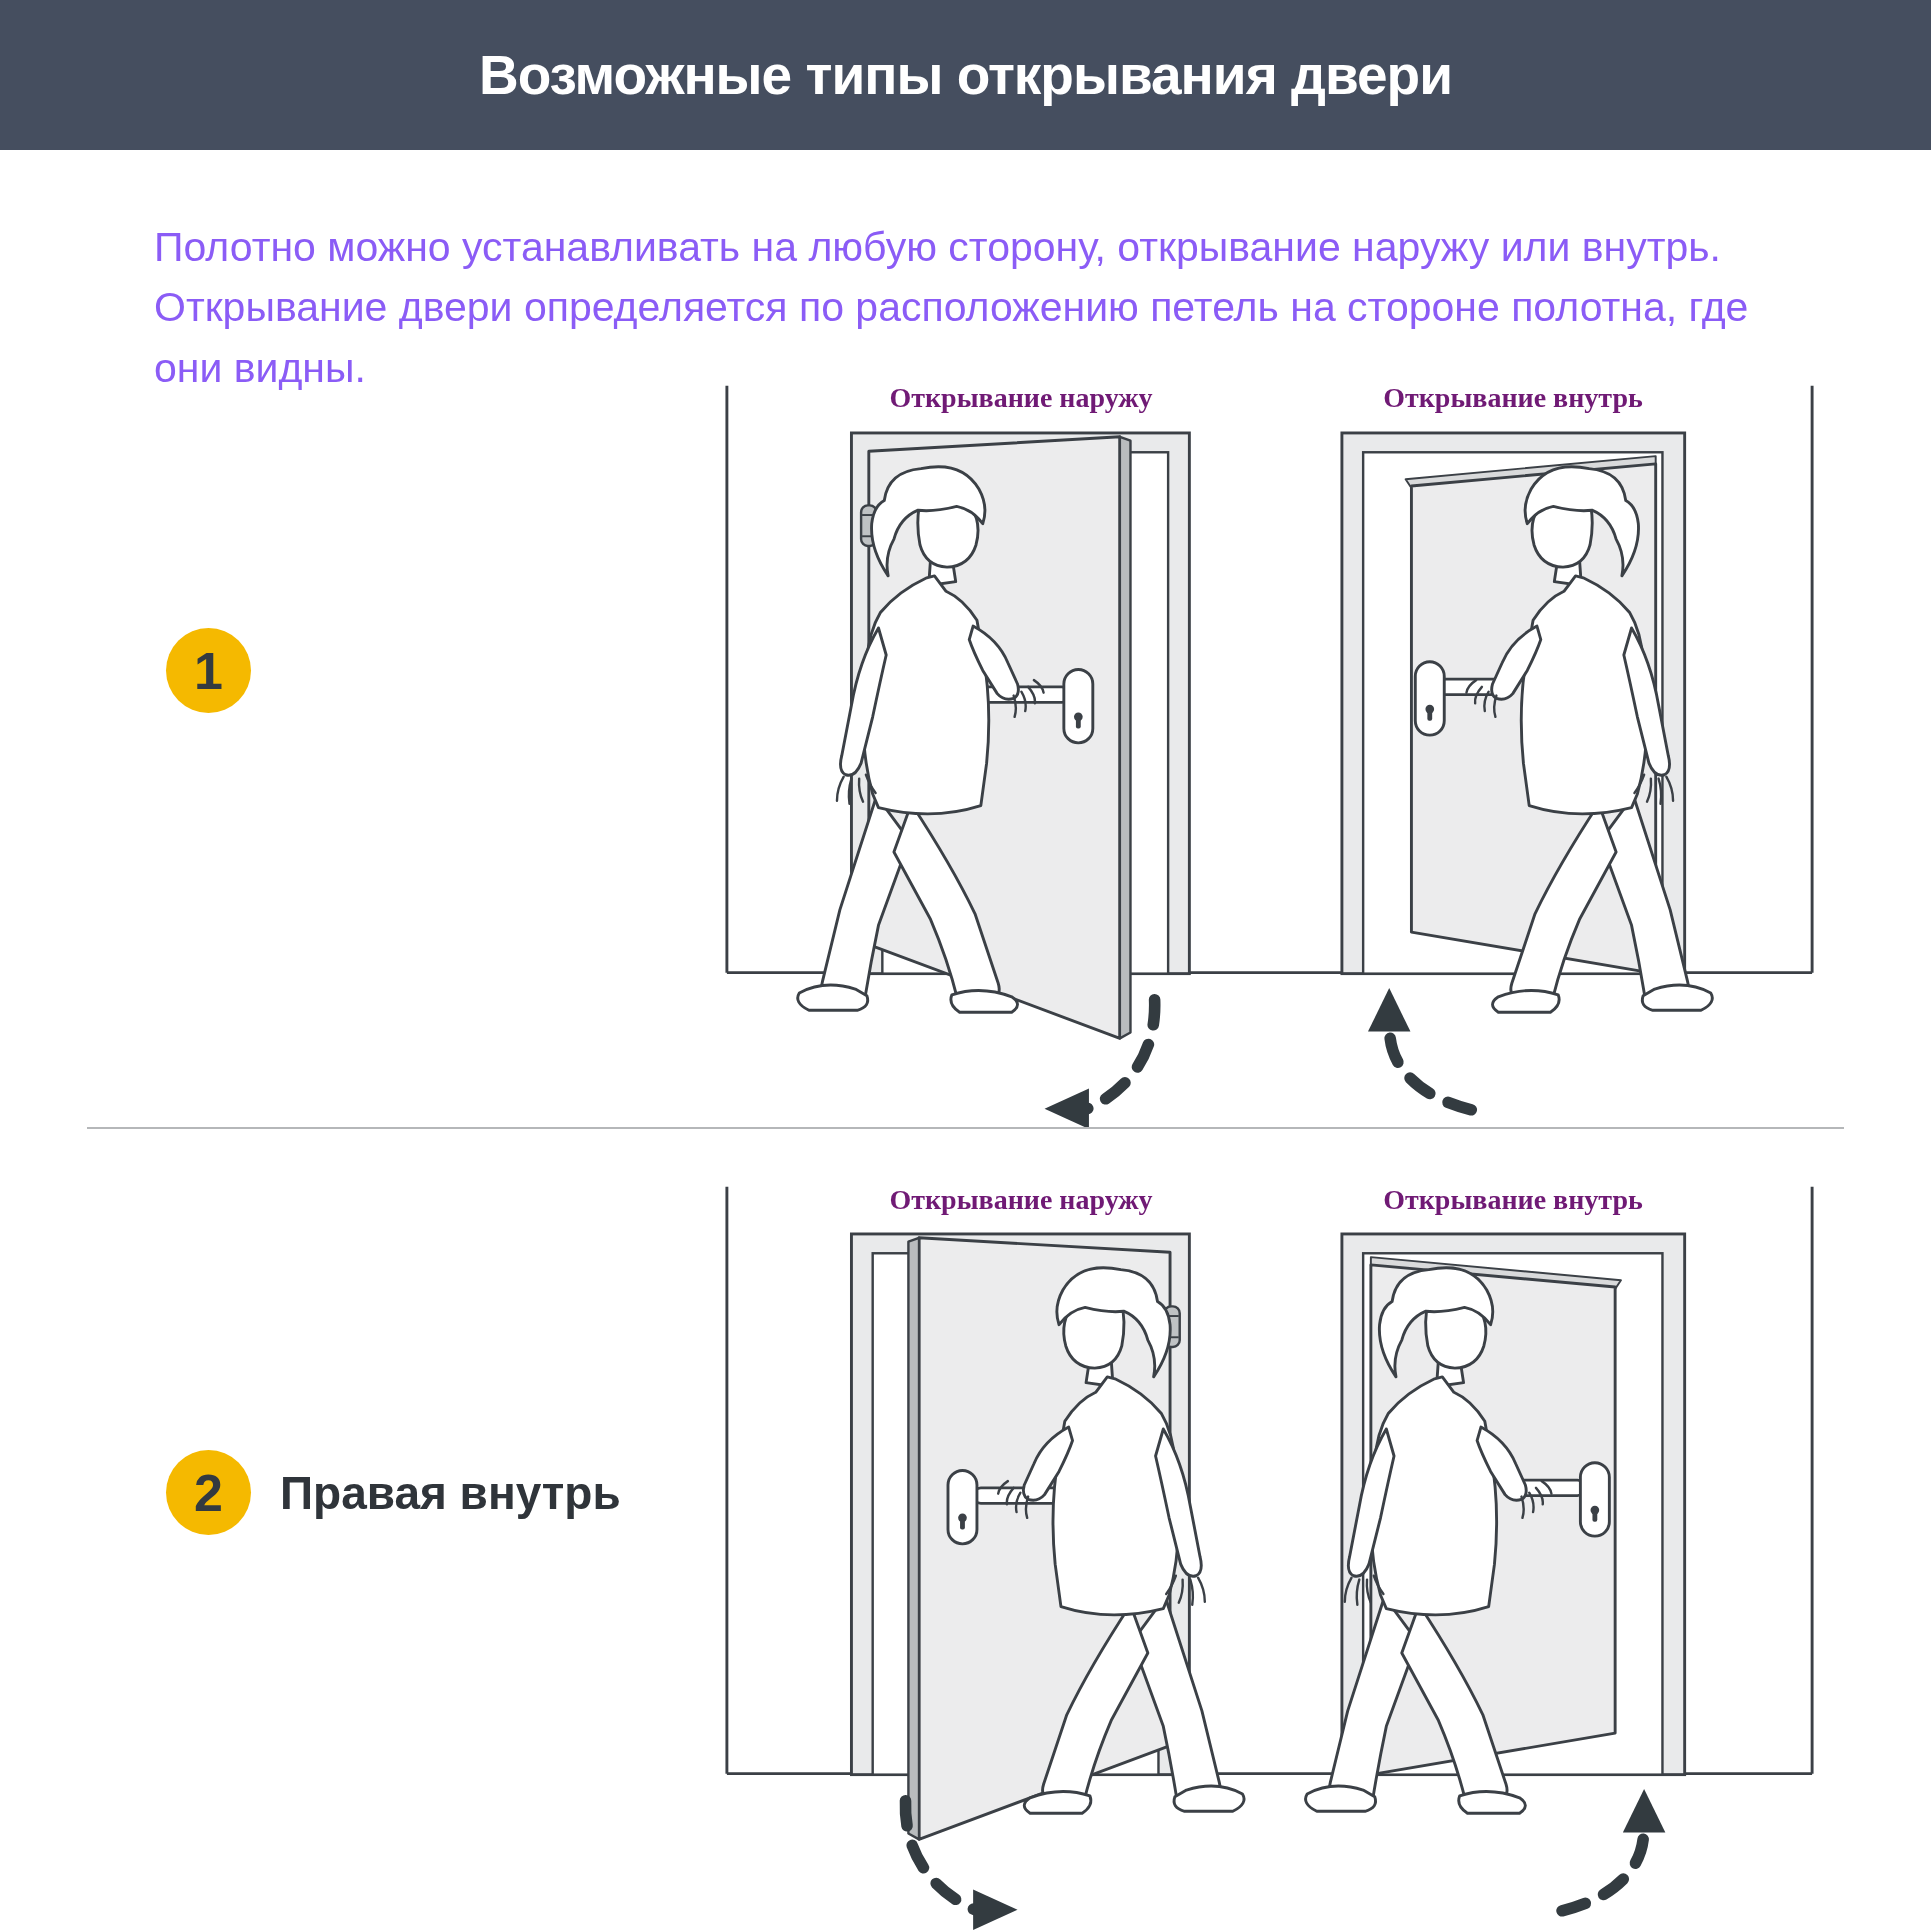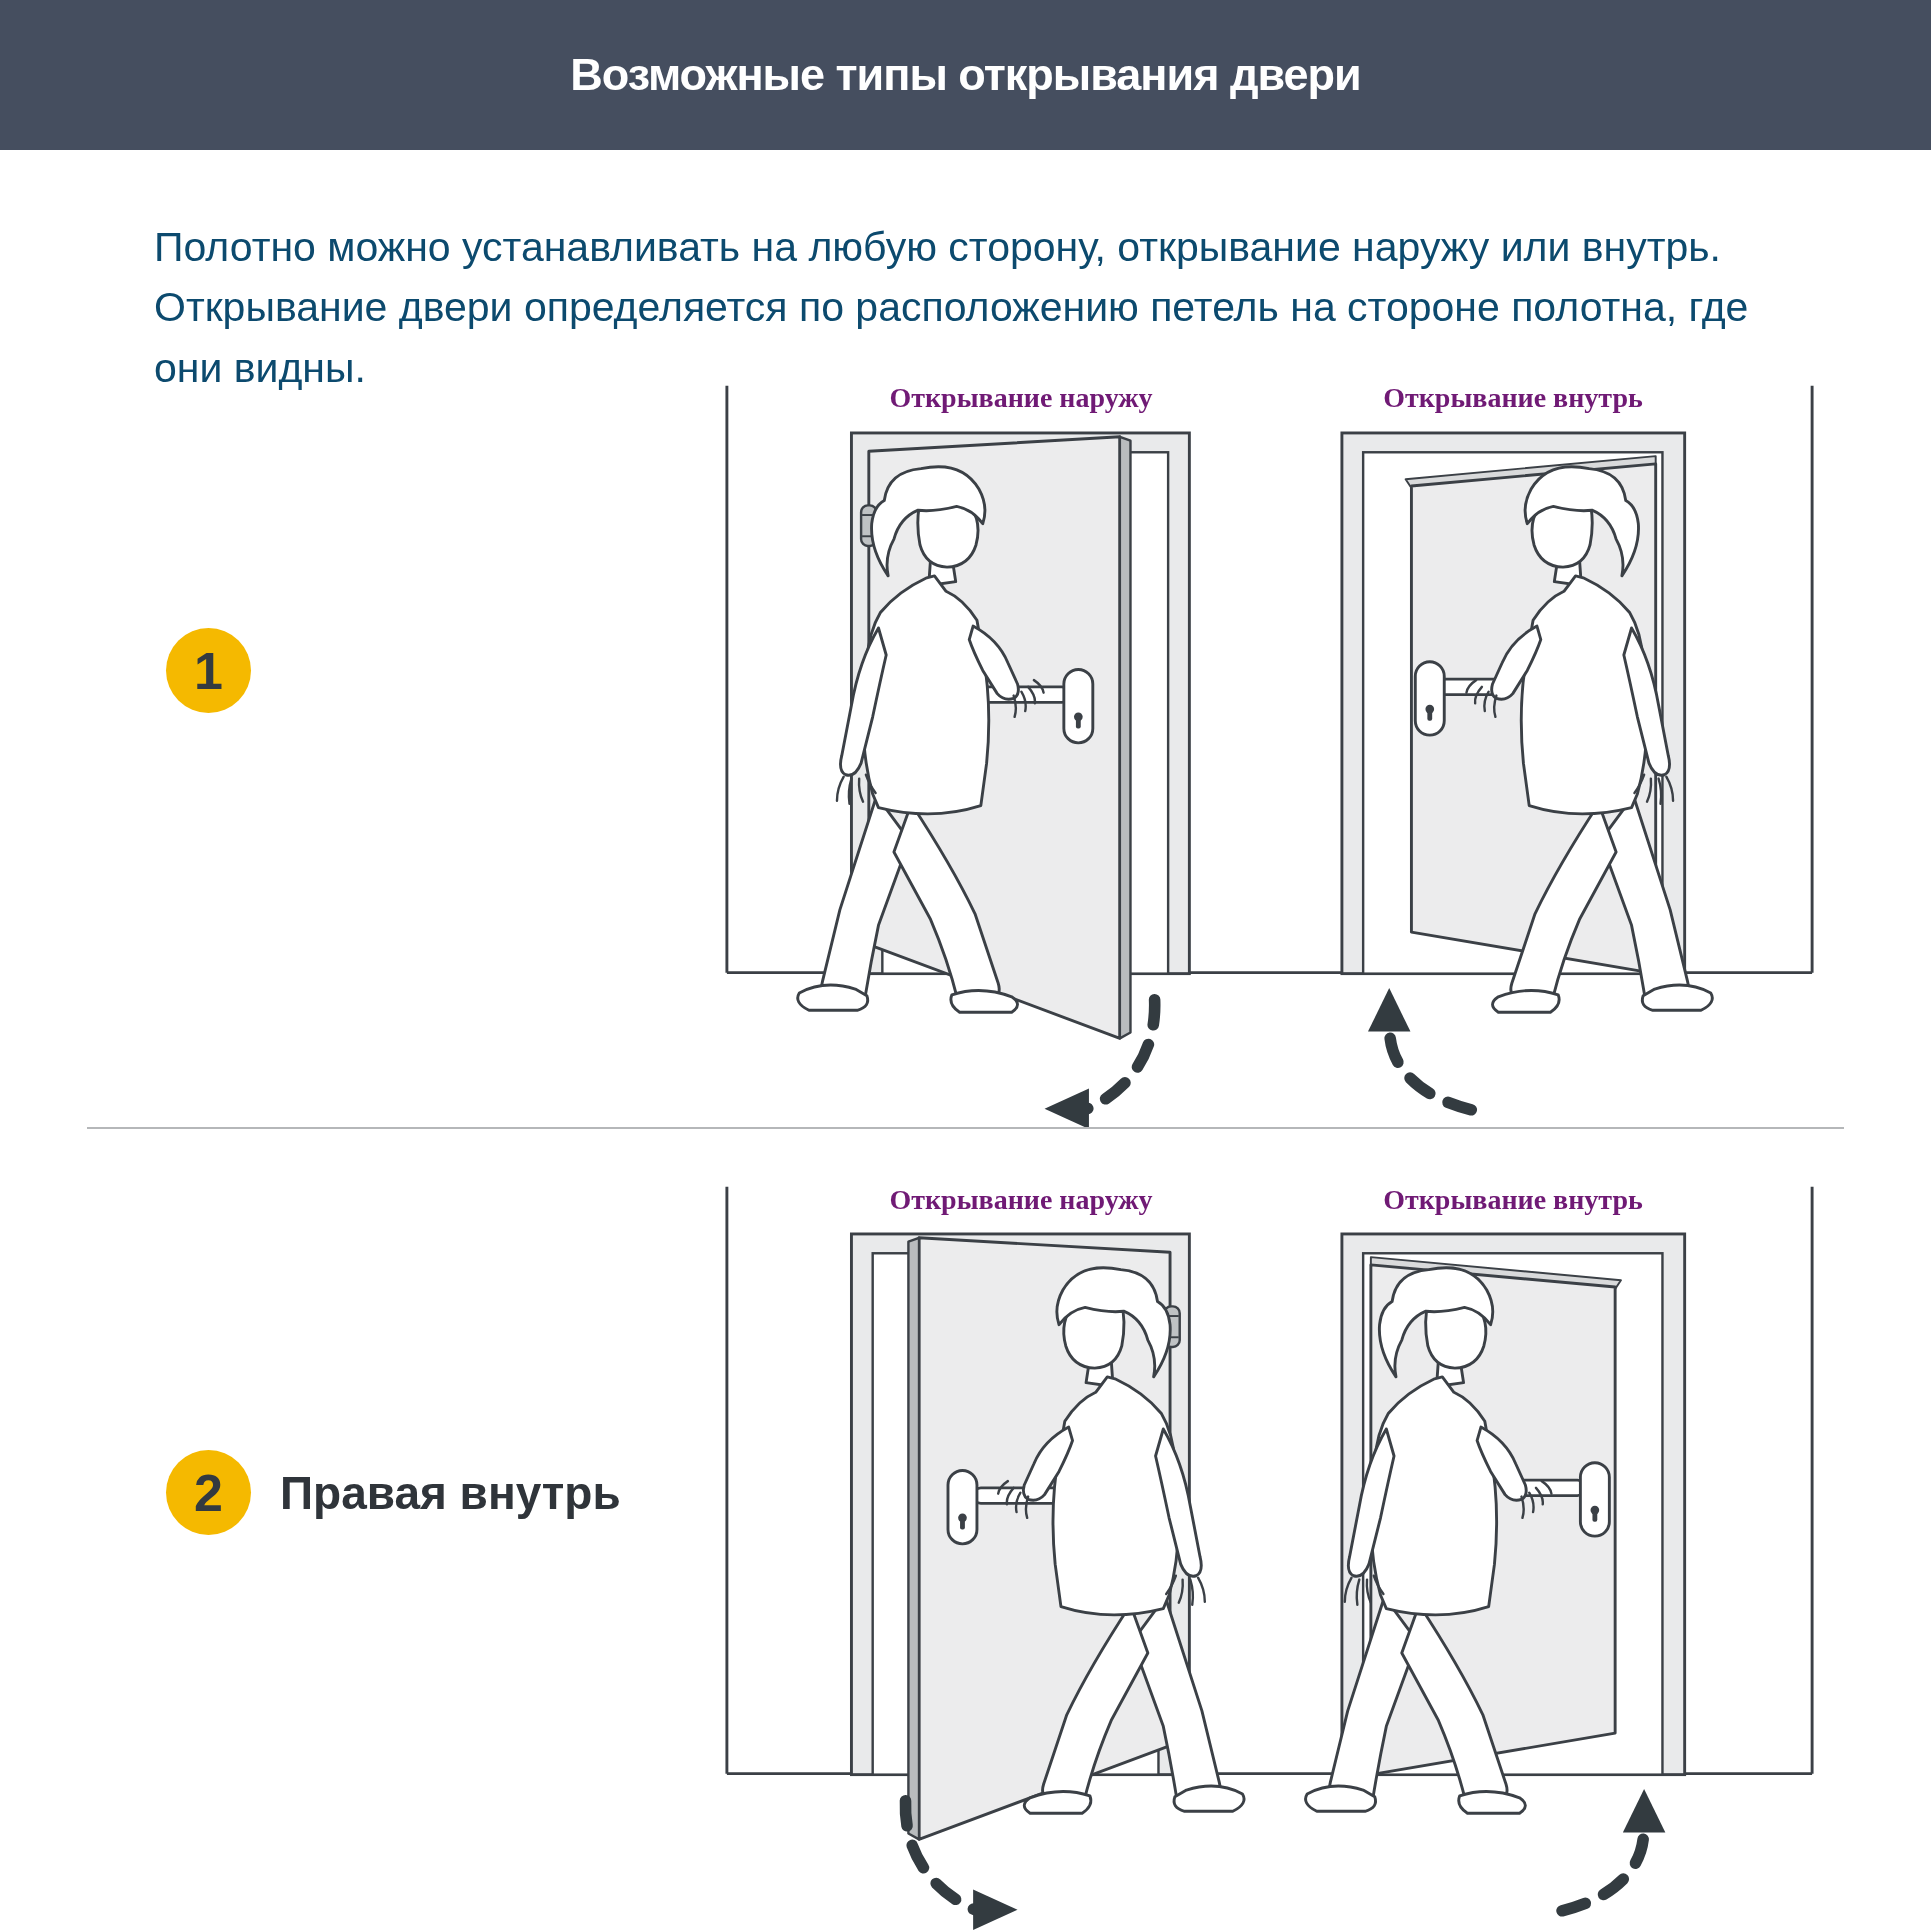--- a/index.html
+++ b/index.html
@@ -5,25 +5,25 @@
   html,body{margin:0;padding:0;background:#fff;}
   .canvas{
     position:relative;width:1931px;height:1931px;background:#ffffff;
     font-family:"Liberation Sans","DejaVu Sans",sans-serif;overflow:hidden;
   }
   .header{
     position:absolute;left:0;top:0;width:1931px;height:150px;
     background:#454e5f;display:flex;align-items:center;justify-content:center;
   }
   .header h1{
-    margin:0;color:#ffffff;font-size:45px;font-weight:bold;letter-spacing:-1px;
+    margin:0;color:#ffffff;font-size:55px;font-weight:bold;letter-spacing:-1px;
   }
   .intro{
     position:absolute;left:154px;top:176px;width:1603px;
-    font-size:41px;line-height:1.47;color:#0c4a6e;
+    font-size:41px;line-height:1.47;color:#8b5cf6;
   }
   .step{position:absolute;display:flex;align-items:center;}
   .step-1{left:166px;top:628px;}
   .step-2{left:166px;top:1450px;}
   .badge{
     width:85px;height:85px;border-radius:50%;background:#f5b900;
     display:flex;align-items:center;justify-content:center;flex:0 0 auto;
   }
   .badge span{font-size:52px;font-weight:bold;color:#333a40;}
   .step-title{margin-left:29px;font-size:46px;font-weight:bold;color:#2f343a;}

